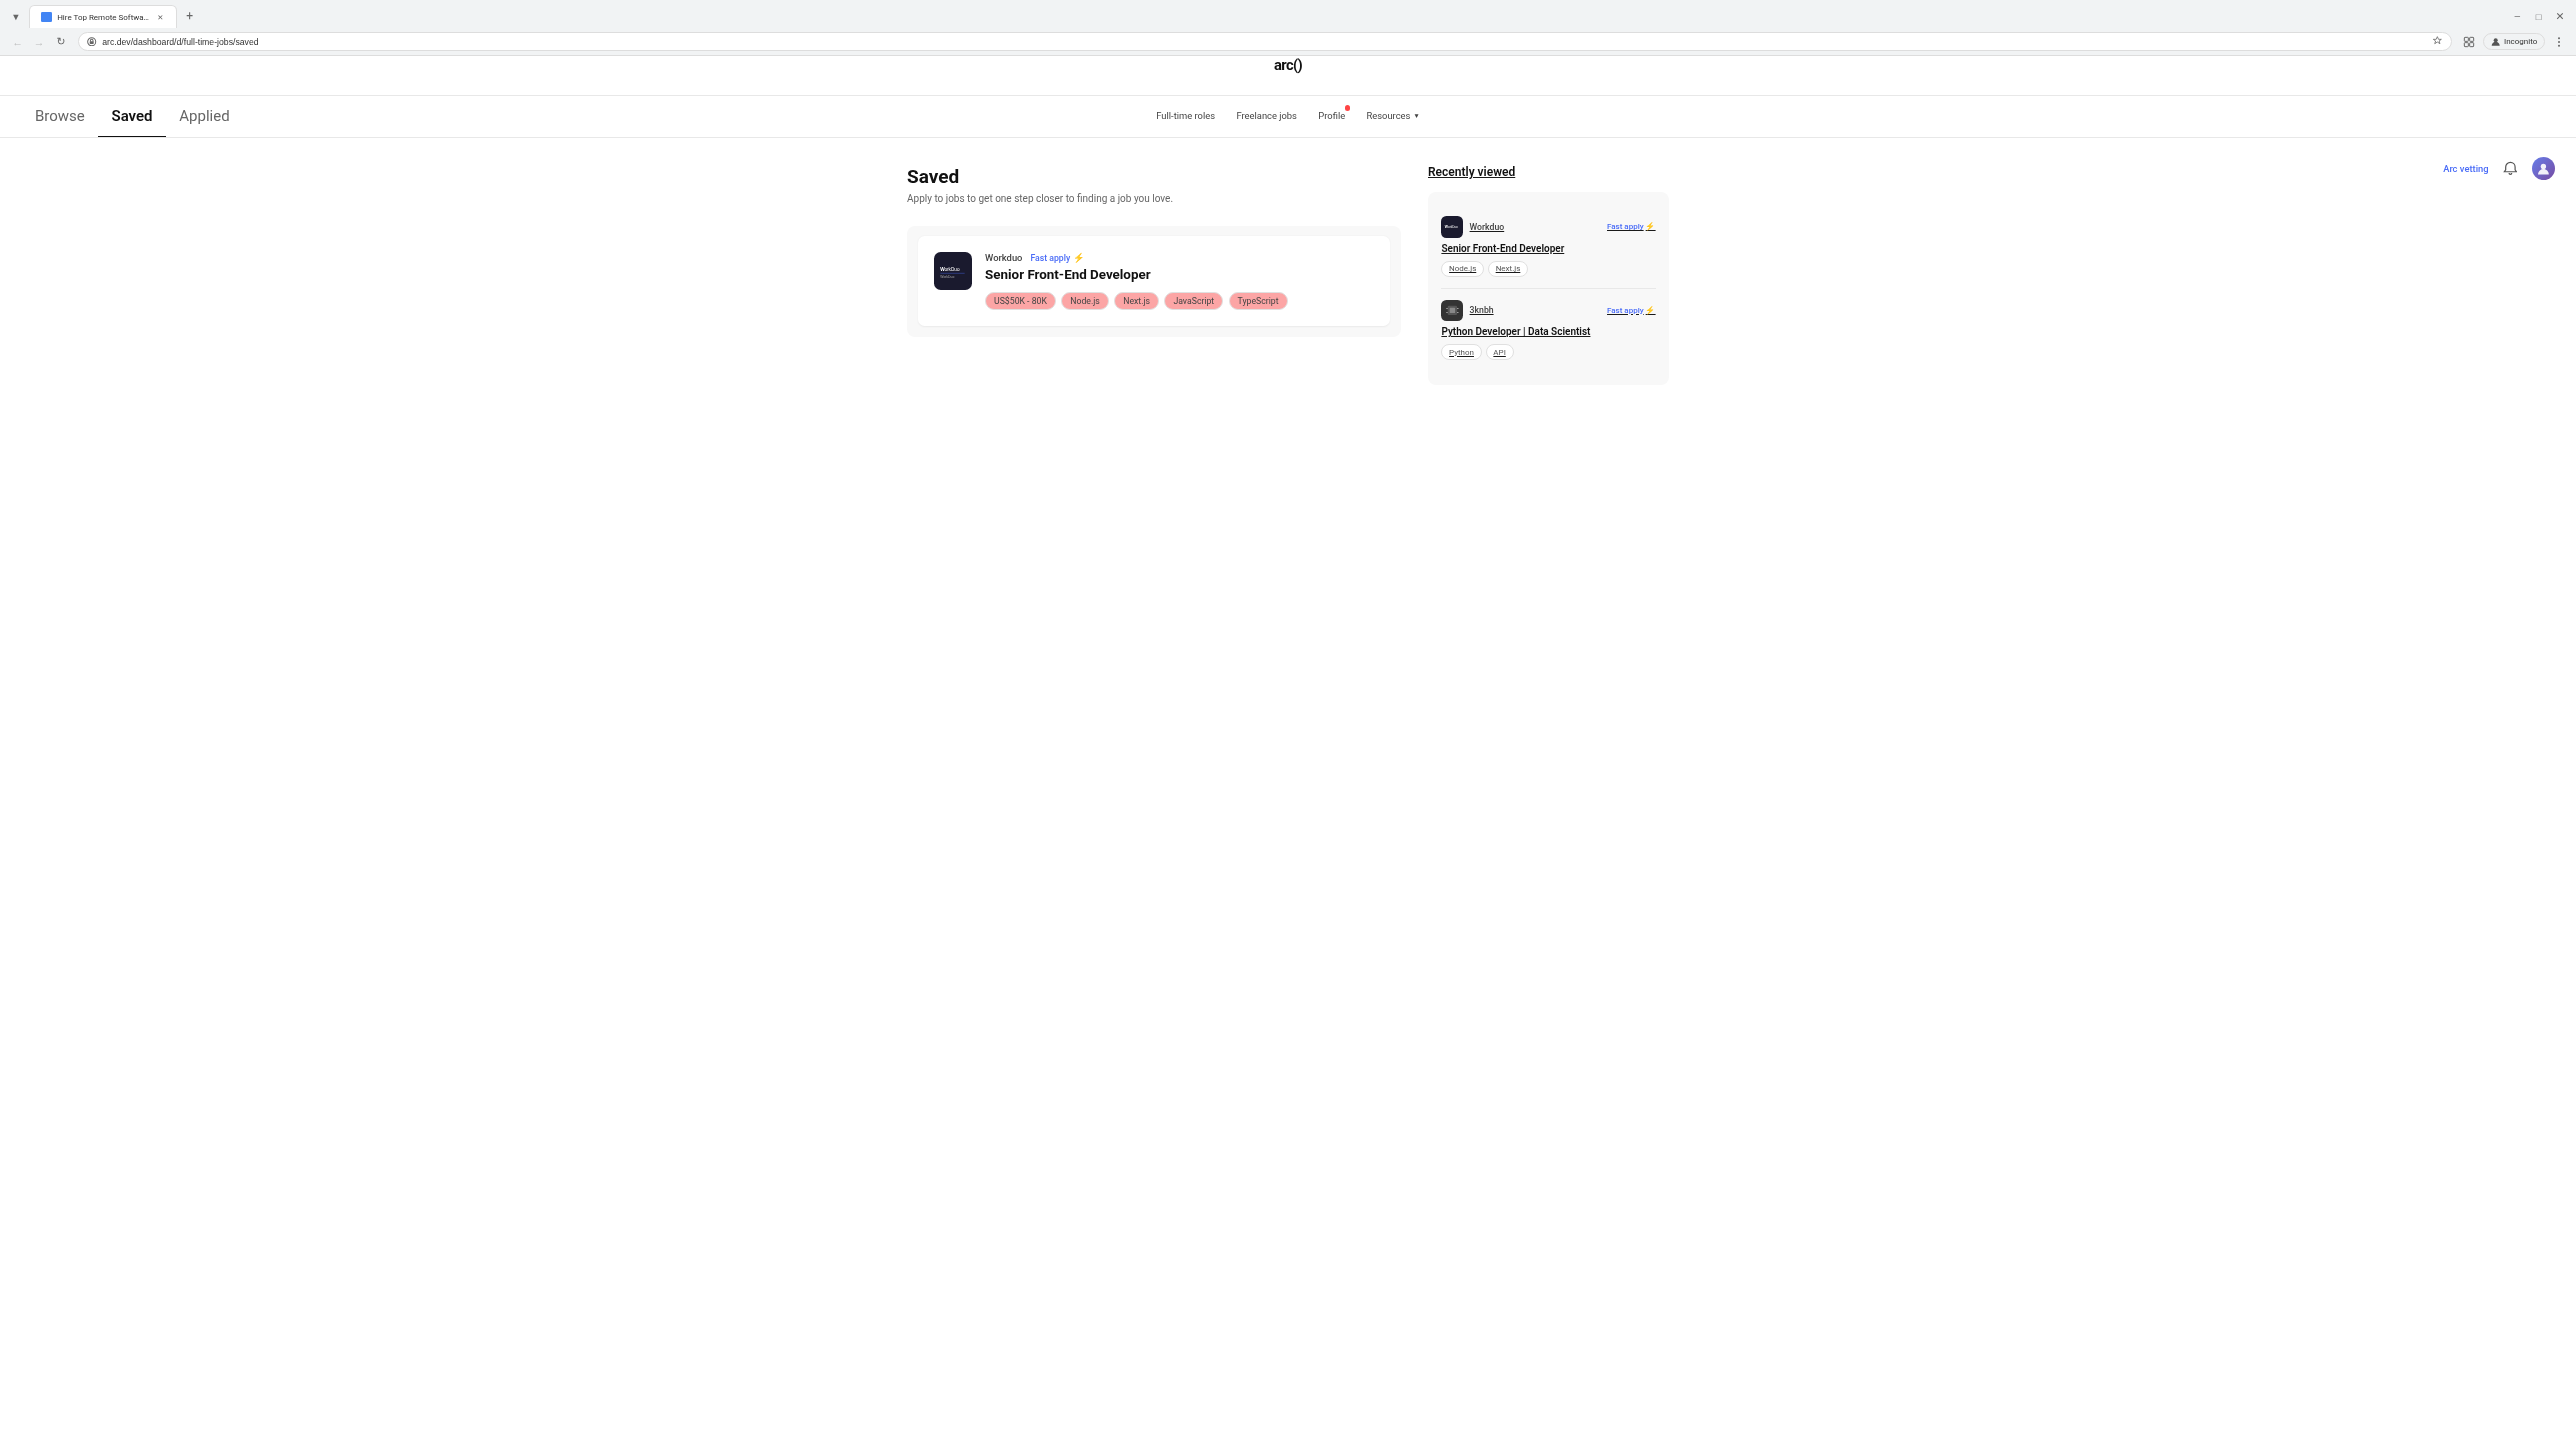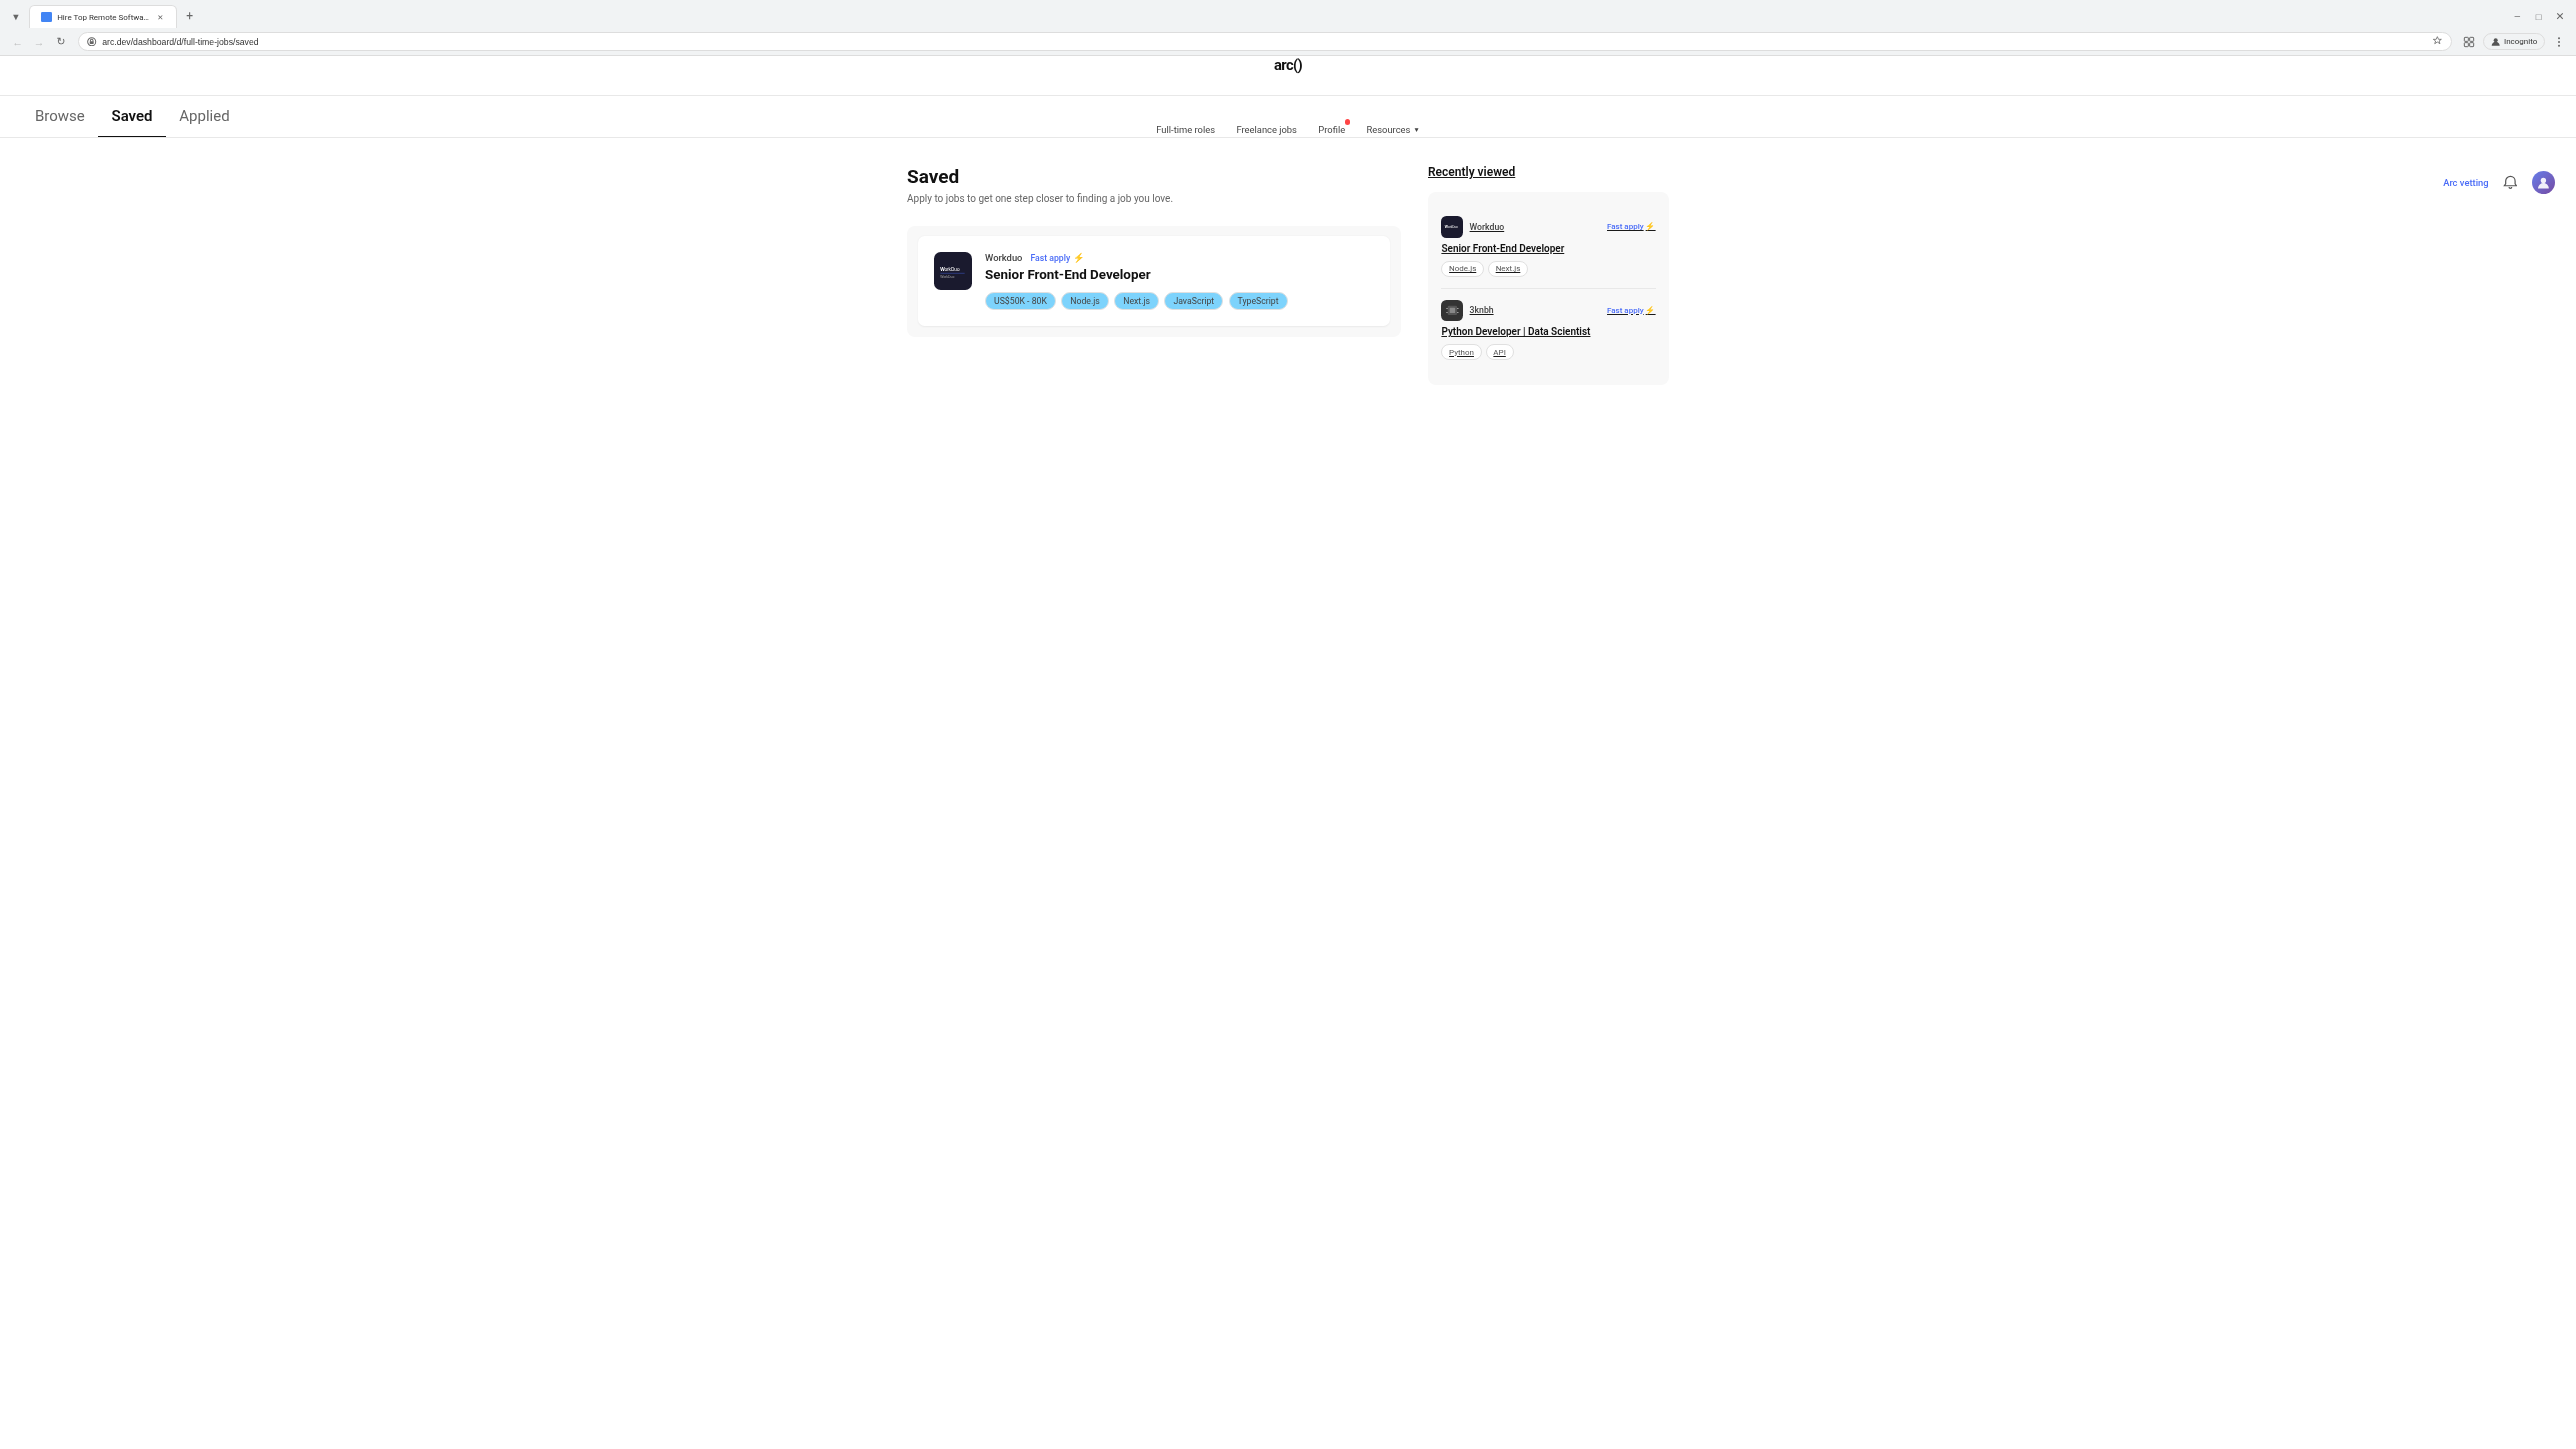--- a/index.html
+++ b/index.html
@@ -27,21 +27,21 @@
     .browser-action-btn { width: 19px; height: 19px; border-radius: 50%; display: flex; align-items: center; justify-content: center; font-size: 10.7px; color: #666; cursor: pointer; background: none; border: none; }
     .incognito-badge { display: flex; align-items: center; gap: 4px; background: #f1f3f4; padding: 2.7px 6.7px; border-radius: 13.4px; font-size: 8px; color: #333; border: 0.7px solid #ddd; }
     .window-controls { display: flex; align-items: center; gap: 5.4px; margin-left: auto; }
 
     
     .app { min-height: 100vh; }
 
     
     .site-header { display: flex; align-items: center; padding: 0 21.5px; height: 40px; border-bottom: 0.7px solid #e8e8e8; gap: 21.5px; flex-direction: column; }
     .logo { font-size: 14.8px; font-weight: 700; color: #111; text-decoration: none; letter-spacing: -0.7px; }
-    .main-nav { display: flex; align-items: center; gap: 0; margin-top: 14px; }
+    .main-nav { display: flex; align-items: center; gap: 0; }
     .nav-item { padding: 0 10.7px; height: 40px; display: flex; align-items: center; font-size: 9.4px; color: #444; text-decoration: none; cursor: pointer; position: relative; }
     .nav-item-with-dot { position: relative; }
     .nav-dot { width: 5.4px; height: 5.4px; background: #ff4444; border-radius: 50%; position: absolute; top: 9.4px; right: 5.4px; }
     .nav-dropdown-icon { font-size: 6.7px; margin-left: 2.7px; }
     .header-right { margin-left: auto; display: flex; align-items: center; gap: 10.7px; }
     .arc-vetting-link { color: #4a6cf7; font-size: 9.4px; font-weight: 500; text-decoration: none; cursor: pointer; }
     .notif-btn { width: 21.5px; height: 21.5px; display: flex; align-items: center; justify-content: center; font-size: 13.4px; color: #555; cursor: pointer; background: none; border: none; position: relative; }
     .user-avatar { width: 23px; height: 23px; border-radius: 50%; background: linear-gradient(135deg, #667eea 0%, #764ba2 100%); cursor: pointer; display: flex; align-items: center; justify-content: center; color: white; font-size: 9.4px; font-weight: bold; overflow: hidden; }
 
     
@@ -63,21 +63,21 @@
     .job-card { background: #fff; border-radius: 6.7px; padding: 16px; display: flex; align-items: flex-start; gap: 13.4px; cursor: pointer; box-shadow: 0 0.7px 2px rgba(0,0,0,0.06); }
     .workduo-logo { background: #1a1a2e; width: 38px; height: 38px; border-radius: 6.7px; display: flex; align-items: center; justify-content: center; }
 
     .job-info { flex: 1; }
     .job-header { display: flex; align-items: center; gap: 8px; margin-bottom: 4px; }
     .company-name { font-size: 9.4px; color: #444; font-weight: 500; }
     .fast-apply-badge { display: flex; align-items: center; gap: 2.7px; color: #4a6cf7; font-size: 8.7px; font-weight: 500; cursor: pointer; }
     .fast-apply-icon { font-size: 9.4px; }
     .job-title { font-size: 13.4px; font-weight: 700; color: #111; margin-bottom: 9.4px; }
     .job-tags { display: flex; flex-wrap: wrap; gap: 5.4px; }
-    .job-tag { padding: 3.4px 8px; background: #7dd3fc; border-radius: 13.4px; font-size: 8.7px; color: #444; border: 0.7px solid #e0e0e0; }
+    .job-tag { padding: 3.4px 8px; background: #fca5a5; border-radius: 13.4px; font-size: 8.7px; color: #444; border: 0.7px solid #e0e0e0; }
 
     
     .recently-viewed-title { font-size: 12px; font-weight: 600; color: #111; margin-bottom: 13.4px; }
     .recently-viewed-card { background: #f8f8f8; border-radius: 8px; padding: 13.4px; }
     .rv-item { padding: 10.7px 0; }
     .rv-item:not(:last-child) { border-bottom: 0.7px solid #e8e8e8; }
     .rv-item-header { display: flex; align-items: center; gap: 6.7px; margin-bottom: 5.4px; }
     .rv-company-logo { width: 21.5px; height: 21.5px; border-radius: 5.4px; background: #1a1a2e; display: flex; align-items: center; justify-content: center; flex-shrink: 0; overflow: hidden; }
     .rv-company-name { font-size: 8.7px; color: #444; font-weight: 500; flex: 1; }
     .rv-fast-apply { display: flex; align-items: center; gap: 2px; color: #4a6cf7; font-size: 8px; font-weight: 500; cursor: pointer; white-space: nowrap; }

